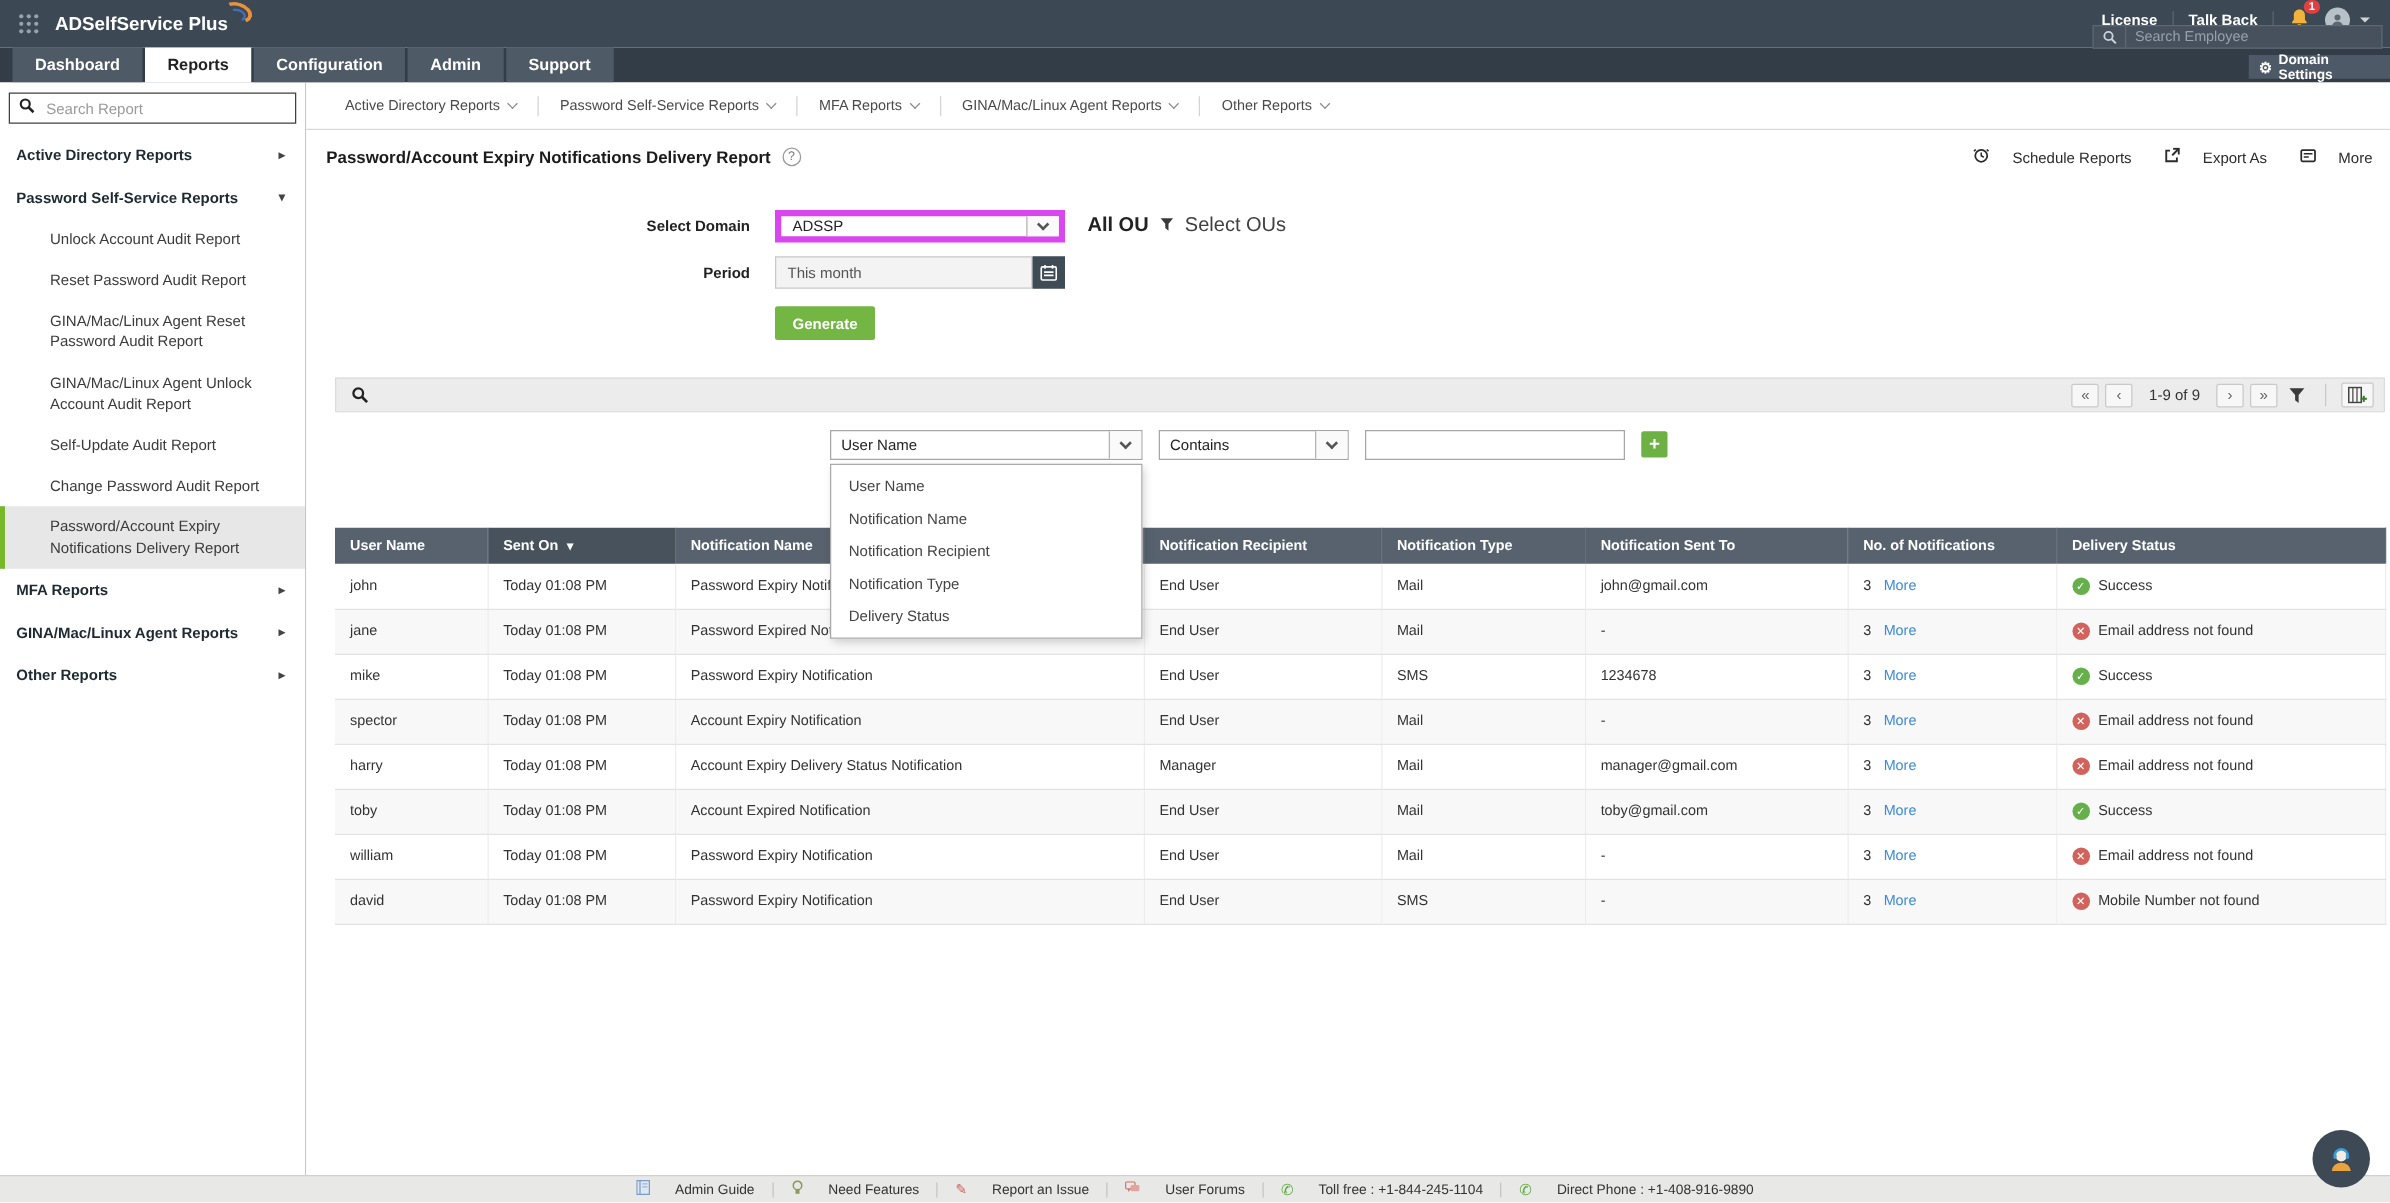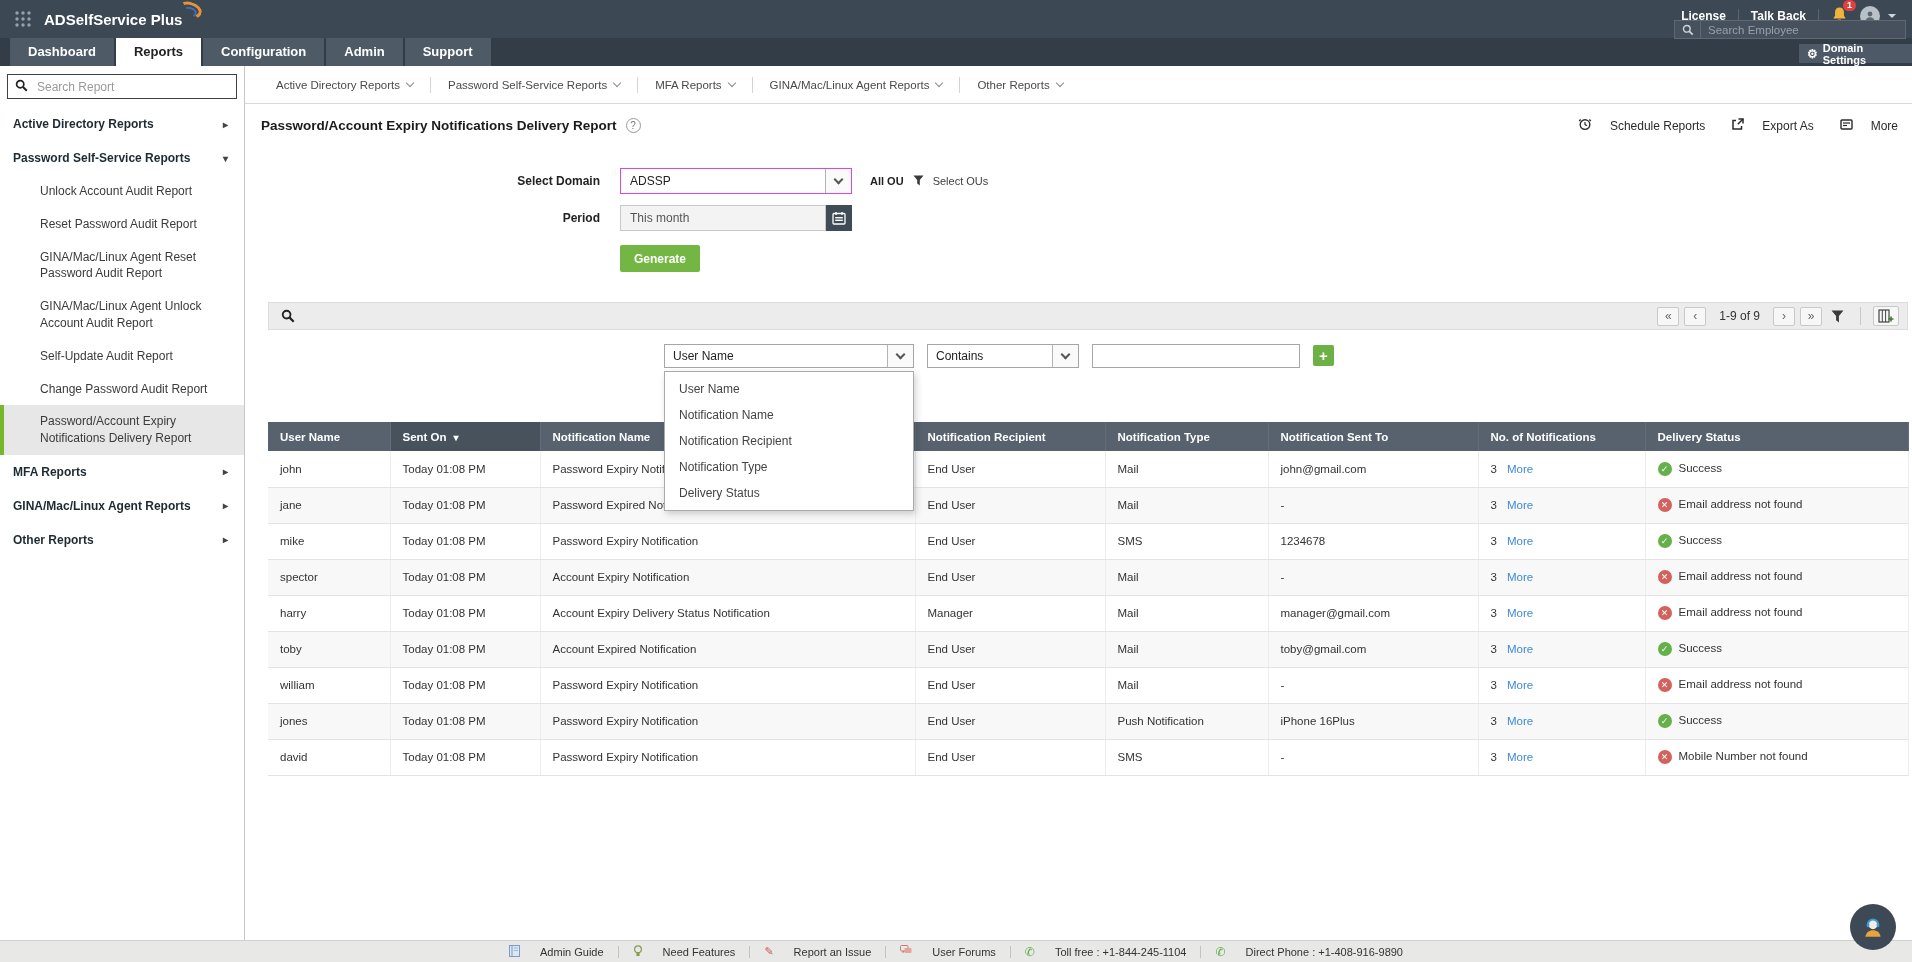--- a/index.html
+++ b/index.html
@@ -51,24 +51,24 @@
 
   .title-row { display:flex; align-items:center; padding:13px 14px 6px 16px; }
   .page-title { font-size:13.5px; font-weight:bold; color:#1b1b1b; }
   .help-ic { width:15px; height:15px; border:1px solid #9a9a9a; border-radius:50%; color:#777; font-size:10px; display:flex; align-items:center; justify-content:center; margin-left:9px; cursor:pointer; }
   .title-actions { margin-left:auto; display:flex; align-items:center; gap:26px; font-size:12px; color:#2b2b2b; }
   .action { display:flex; gap:18px; align-items:center; cursor:pointer; }
 
   .form-area { margin-top:28px; }
   .form-row { display:flex; align-items:center; margin-bottom:11px; }
   .form-label { width:375px; text-align:right; padding-right:20px; font-size:12px; color:#222; font-weight:bold; }
-  .domain-select { width:232px; height:26px; border:1px solid #d946ef; display:flex; align-items:center; justify-content:space-between; font-size:12px; color:#222; background:#fff; cursor:pointer; padding-left:9px; }
+  .domain-select { width:232px; height:26px; border:5px solid #d946ef; display:flex; align-items:center; justify-content:space-between; font-size:12px; color:#222; background:#fff; cursor:pointer; padding-left:9px; }
   .select-chev-seg { width:26px; height:100%; border-left:1px solid #b3b3b3; display:flex; align-items:center; justify-content:center; background:#fafafa; }
   .chev { width:7px; height:7px; border-right:2px solid #555; border-bottom:2px solid #555; transform:rotate(45deg); margin-top:-3px; }
-  .ou-area { display:flex; align-items:center; gap:9px; margin-left:18px; font-size:11px; }
+  .ou-area { display:flex; align-items:center; gap:9px; margin-left:18px; font-size:16px; }
   .all-ou { font-weight:bold; color:#222; }
   .link { color:#404040; cursor:pointer; text-decoration:none; }
   .period-wrap { display:flex; align-items:center; }
   .period-input { width:206px; height:26px; background:#f3f3f3; border:1px solid #c9c9c9; color:#555; font-size:12px; padding-left:9px; font-family:inherit; outline:0; }
   .cal-btn { width:26px; height:26px; background:#3f4b55; display:flex; align-items:center; justify-content:center; cursor:pointer; }
   .generate-btn { margin-left:375px; width:80px; height:27px; background:#74b643; color:#fff; font-size:12px; font-weight:bold; border:0; border-radius:2px; cursor:pointer; margin-top:3px; }
 
   
   .grid-area { position:relative; margin:30px 0 0 23px; width:1640px; }
   .toolbar { height:28px; background:#ececec; border:1px solid #dcdcdc; display:flex; align-items:center; padding:0 8px; }
@@ -471,30 +471,20 @@
               <td>william</td>
               <td>Today 01:08 PM</td>
               <td>Password Expiry Notification</td>
               <td>End User</td>
               <td>Mail</td>
               <td>-</td>
               <td><span>3</span><a class="more-link">More</a></td>
               <td><span class="status-ic err">✕</span><span>Email address not found</span></td>
             </tr>
             <tr>
-              <td>jones</td>
-              <td>Today 01:08 PM</td>
-              <td>Password Expiry Notification</td>
-              <td>End User</td>
-              <td>Push Notification</td>
-              <td>iPhone 16Plus</td>
-              <td><span>3</span><a class="more-link">More</a></td>
-              <td><span class="status-ic ok">✓</span><span>Success</span></td>
-            </tr>
-            <tr>
               <td>david</td>
               <td>Today 01:08 PM</td>
               <td>Password Expiry Notification</td>
               <td>End User</td>
               <td>SMS</td>
               <td>-</td>
               <td><span>3</span><a class="more-link">More</a></td>
               <td><span class="status-ic err">✕</span><span>Mobile Number not found</span></td>
             </tr>
           </tbody>

